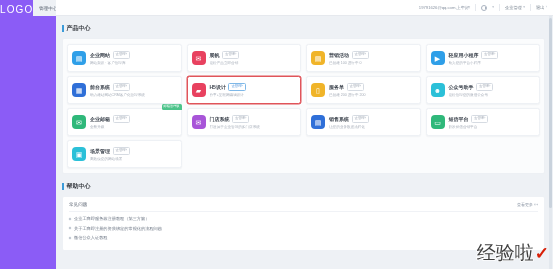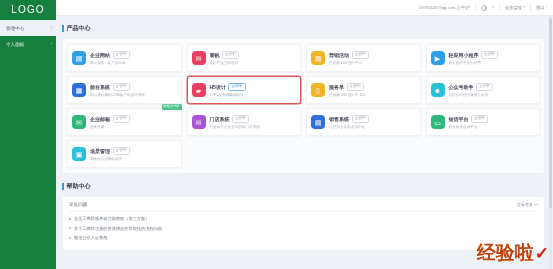--- a/index.html
+++ b/index.html
@@ -7,23 +7,23 @@
     width: 553px; height: 269px;
     overflow: hidden;
     font-family: "Liberation Sans", sans-serif;
     background: #eef1f5;
   }
   #app { display: flex; width: 553px; height: 269px; position: relative; }
 
   
   .sidebar {
     width: 56px; height: 269px;
-    background: #15803d;
+    background: #8b5cf6;
     flex: 0 0 56px;
-    display: flex; flex-direction: column;
+    display: flex; flex-direction: row;
   }
   .logo {
     height: 20px; line-height: 20px;
     color: #ffffff;
     font-size: 10px; letter-spacing: 1.1px;
     text-align: center;
     font-weight: 400;
   }
   .nav-item {
     height: 16px;
@@ -189,22 +189,22 @@
   .g { font-size: 7px; line-height: 1; }
 
   
   .watermark {
     position: absolute;
     right: 4px; bottom: 3px;
     text-align: center;
     pointer-events: none;
   }
   .wm-cn {
-    font-size: 19px; font-weight: bold;
-    color: #c2410c;
+    font-size: 19px; font-weight: normal;
+    color: #404040;
     -webkit-text-stroke: 1.4px #ffffff;
     paint-order: stroke fill;
     letter-spacing: 0px;
     display: inline-block;
     margin-left: 41px;
   }
   .wm-check {
     color: #d81e06; font-size: 17px; font-weight: bold;
     margin-left: 1px;
   }

